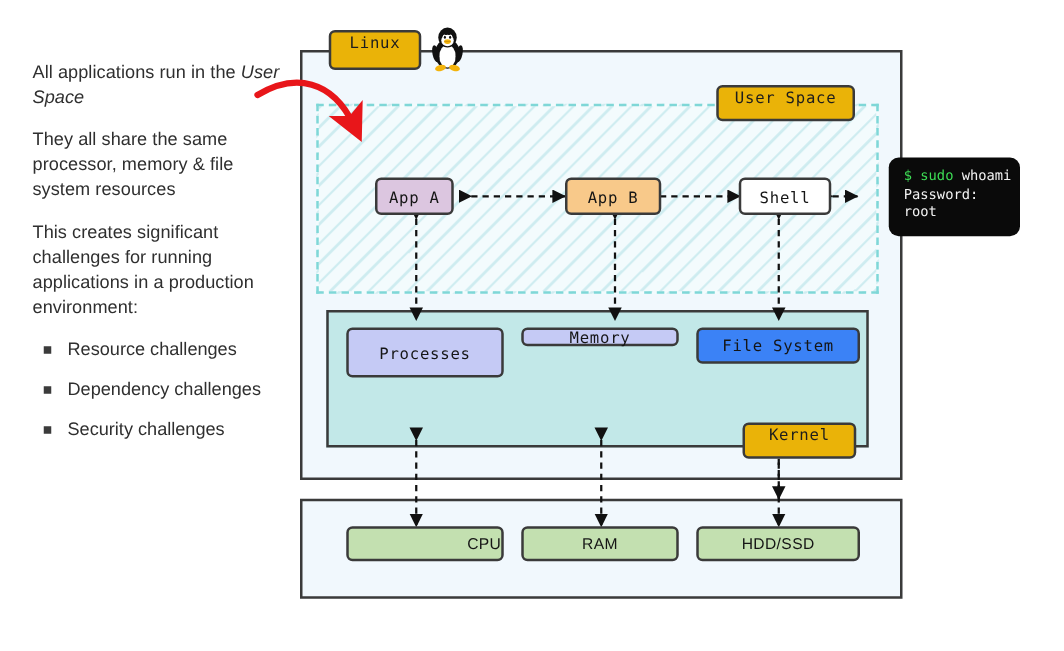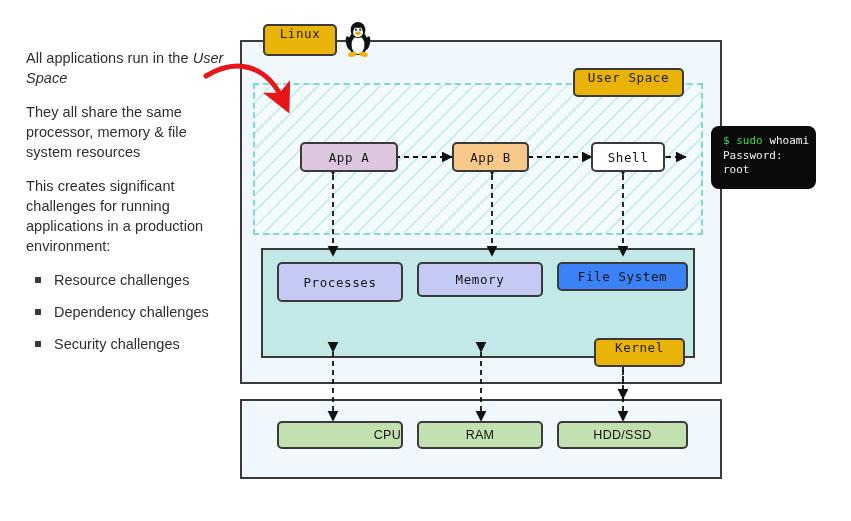--- a/index.html
+++ b/index.html
@@ -253,37 +253,37 @@
 
   <svg id="redarrow" viewBox="0 0 851 521" xmlns="http://www.w3.org/2000/svg">
     <defs>
       <marker id="redhead" markerWidth="6" markerHeight="6" refX="3" refY="3" orient="auto">
         <path d="M0,0 L6,3 L0,6 L1.4,3 z" fill="#e8161a"></path>
       </marker>
     </defs>
     <path d="M206,76 C236,58 266,64 283,100" stroke="#e8161a" stroke-width="5" fill="none" stroke-linecap="round" marker-end="url(#redhead)"></path>
   </svg>
 
-  <div class="node mono" style="left:300px; top:142px; width:98px; height:30px; background:#dcc6e0;">
+  <div class="node mono" style="left:300px; top:142px; width:63px; height:30px; background:#dcc6e0;">
     <span>App A</span>
   </div>
 
   <div class="node mono" style="left:452px; top:142px; width:77px; height:30px; background:#f8c98a;">
     <span>App B</span>
   </div>
 
   <div class="node mono" style="left:591px; top:142px; width:74px; height:30px; background:#ffffff;">
     <span>Shell</span>
   </div>
 
   <div class="node mono" style="left:277px; top:262px; width:126px; height:40px; background:#c5caf5;justify-content:center;">
     <span>Processes</span>
   </div>
 
-  <div class="node mono" style="left:417px; top:262px; width:126px; height:35px; background:#c5caf5;">
+  <div class="node mono" style="left:417px; top:262px; width:126px; height:15px; background:#c5caf5;">
     <span>Memory</span>
   </div>
 
   <div class="node mono" style="left:557px; top:262px; width:131px; height:29px; background:#3b82f6;">
     <span>File System</span>
   </div>
 
   <div class="node" style="left:277px; top:421px; width:126px; height:28px; background:#c3e0b0; font-family:'Liberation Sans',sans-serif; font-size:12.5px; letter-spacing:0.3px;justify-content:flex-end;">
     <span>CPU</span>
   </div>

